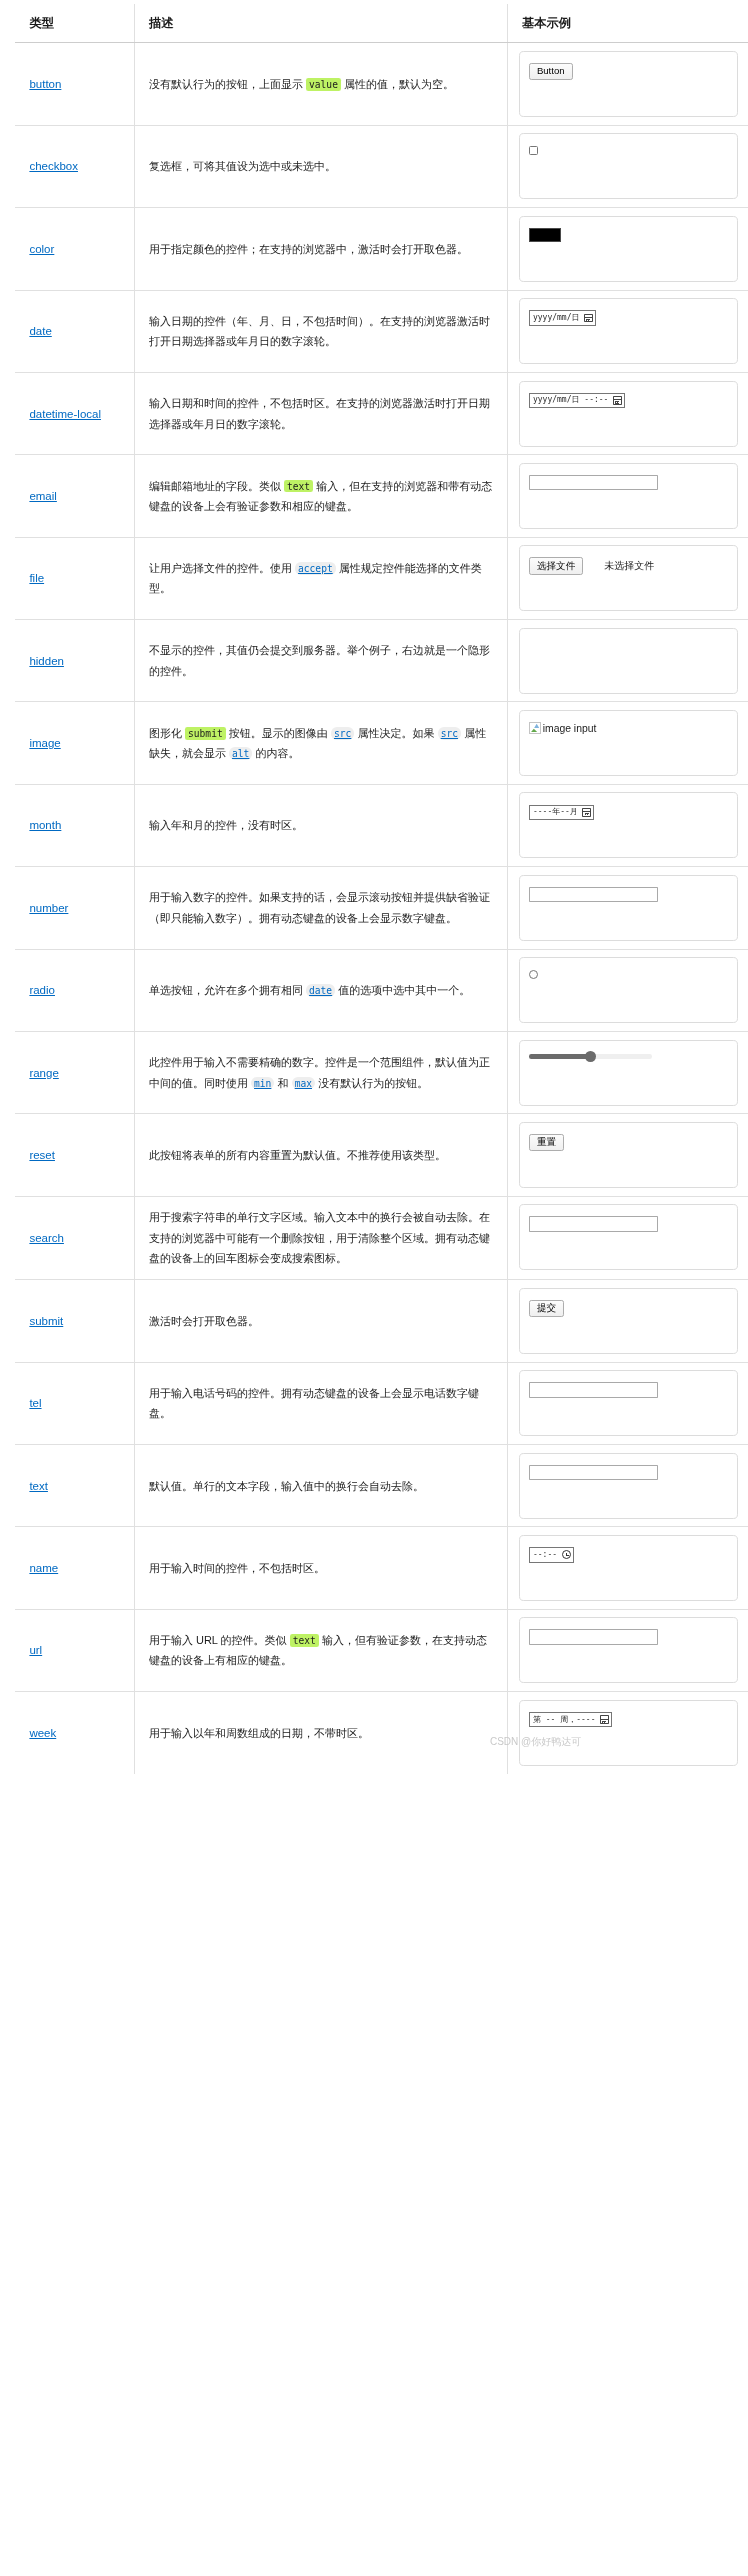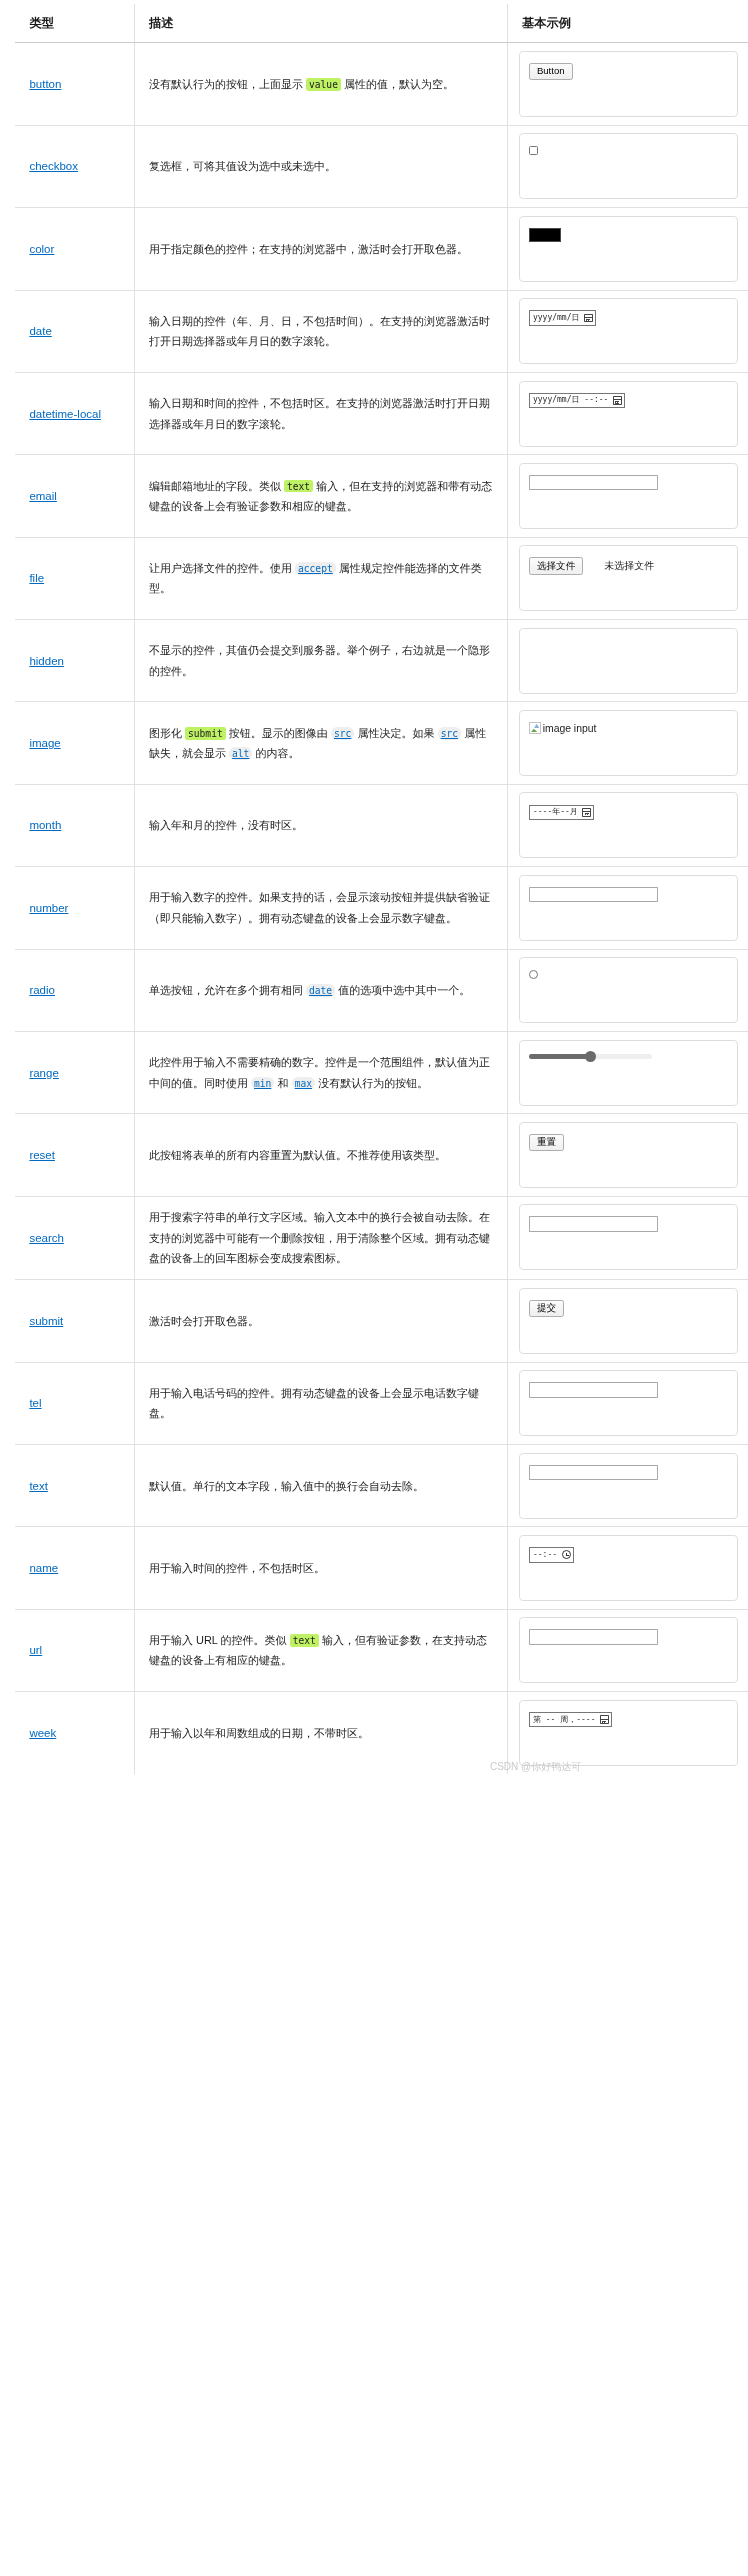--- a/index.html
+++ b/index.html
@@ -280,21 +280,21 @@
     padding-left: 12.3px;
     z-index: 5;
     font-size: 11px;
   }
   .bc-link { color: #4e4e4e; }
   .bc-sep { color: #9b9b9b; margin: 0 7px; font-size: 9.2px; }
   .bc-current { color: #1b1b1b; }
 
   .watermark {
     position: absolute;
-    right: 10.8px; bottom: 0;
+    right: 10.8px; bottom: 25px;
     font-size: 10px;
     color: #c9c9c9;
     z-index: 6;
     white-space: nowrap;
   }
 </style>
 </head>
 <body>
 
 <div class="page">

